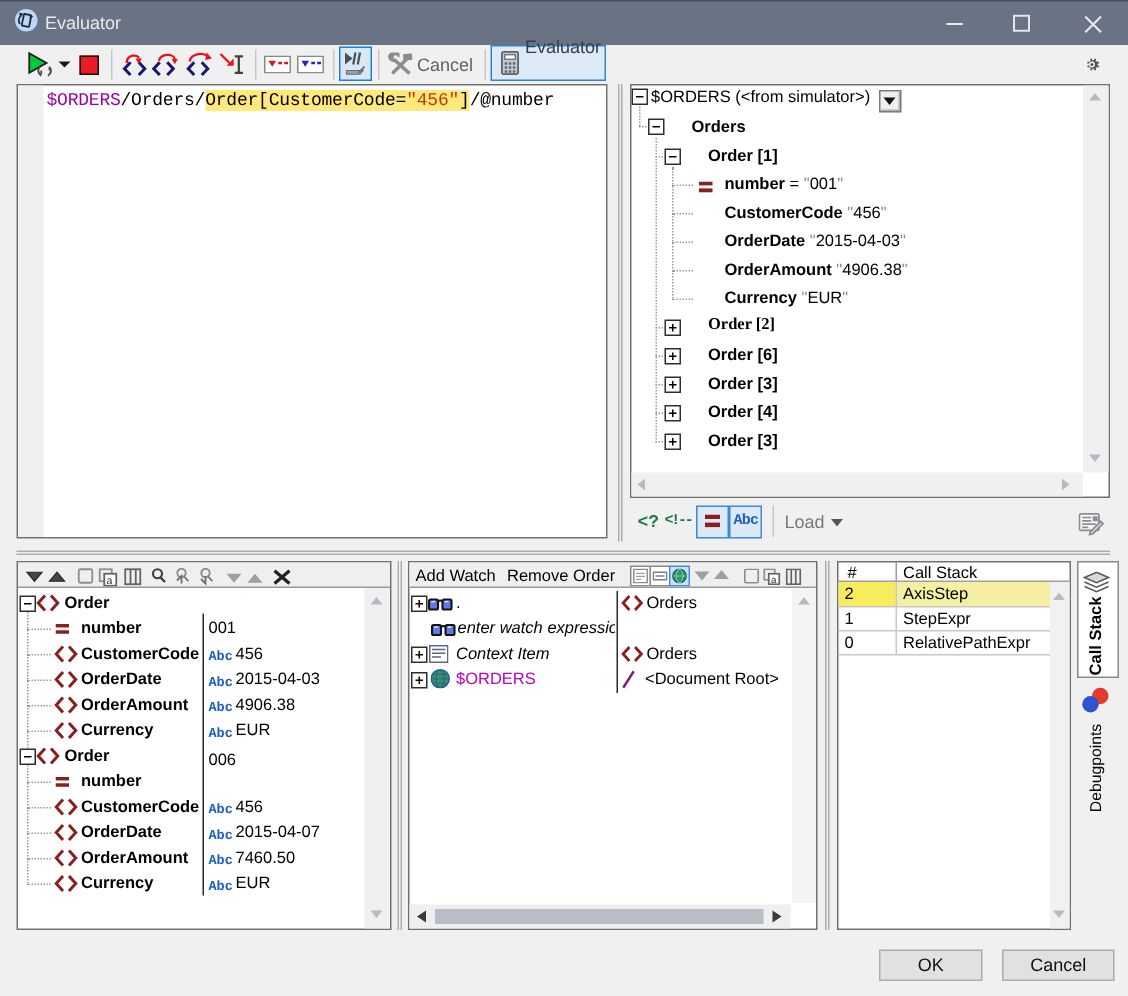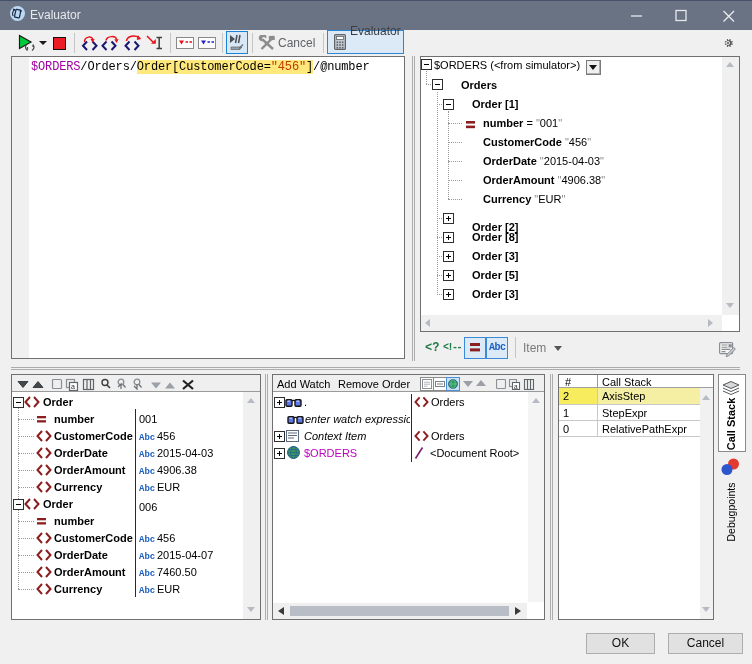--- a/index.html
+++ b/index.html
@@ -196,39 +196,39 @@
     <div class="row b" style="left:472px;top:97px;">Order [1]</div>
     <svg class="ab" style="left:466px;top:121px;" width="10" height="8" viewBox="0 0 10 8">
         <rect x="0" y="0" width="9" height="2.6" fill="#8b1f1f"></rect>
         <rect x="0" y="4.6" width="9" height="2.6" fill="#8b1f1f"></rect>
       </svg>
     <div class="row" style="left:483px;top:116px;"><span class="b">number</span> = <span style="color:#8a8a8a;">"</span>001<span style="color:#8a8a8a;">"</span></div>
     <div class="row" style="left:483px;top:135px;"><span class="b">CustomerCode</span> <span style="color:#8a8a8a;">"</span>456<span style="color:#8a8a8a;">"</span></div>
     <div class="row" style="left:483px;top:154px;"><span class="b">OrderDate</span> <span style="color:#8a8a8a;">"</span>2015-04-03<span style="color:#8a8a8a;">"</span></div>
     <div class="row" style="left:483px;top:173px;"><span class="b">OrderAmount</span> <span style="color:#8a8a8a;">"</span>4906.38<span style="color:#8a8a8a;">"</span></div>
     <div class="row" style="left:483px;top:192px;"><span class="b">Currency</span> <span style="color:#8a8a8a;">"</span>EUR<span style="color:#8a8a8a;">"</span></div>
-    <div class="row b" style="left:472px;top:220px;">Order [2]</div>
-    <div class="row b" style="left:472px;top:230px;">Order [8]</div>
+    <div class="row b" style="left:472px;top:209px;font-family:Liberation Serif, serif;">Order [2]</div>
+    <div class="row b" style="left:472px;top:230px;">Order [6]</div>
     <div class="row b" style="left:472px;top:249px;">Order [3]</div>
-    <div class="row b" style="left:472px;top:268px;">Order [5]</div>
+    <div class="row b" style="left:472px;top:268px;">Order [4]</div>
     <div class="row b" style="left:472px;top:287px;">Order [3]</div>
   </div>
 
   <div id="rtoolbar">
     <div class="row mono b" style="left:425px;top:341px;font-size:12px;color:#1c7a45;">&lt;?</div>
     <div class="row mono b" style="left:443px;top:341px;font-size:10px;color:#1c7a45;letter-spacing:-1.5px;">&lt;!--</div>
     <div class="btnbox" style="left:464px;top:337px;width:22px;height:22px;"></div>
     <div class="btnbox" style="left:486px;top:337px;width:22px;height:22px;"></div>
     <svg class="ab" style="left:470px;top:343px;" width="10" height="9" viewBox="0 0 10 9">
         <rect x="0" y="0" width="10" height="3" fill="#8b1f1f"></rect>
         <rect x="0" y="5.4" width="10" height="3" fill="#8b1f1f"></rect>
       </svg>
     <div class="row mono b" style="left:489px;top:341px;font-size:10px;color:#1c5fc0;letter-spacing:-0.5px;">Abc</div>
     <div class="sep" style="left:515px;top:337px;height:21px;"></div>
-    <div class="row" style="left:523px;top:341px;font-size:12px;color:#7a7a7a;">Item</div>
+    <div class="row" style="left:523px;top:341px;font-size:12px;color:#7a7a7a;">Load</div>
     <div class="tri ab" style="left:554px;top:346px;border-left:4px solid transparent;border-right:4px solid transparent;border-top:5px solid #555;"></div>
     <svg class="ab" style="left:719px;top:342px;" width="17" height="15" viewBox="0 0 17 15">
       <rect x="0.6" y="0.6" width="13" height="11" rx="1" fill="#f6f6f6" stroke="#8a8d92" stroke-width="1.2"></rect>
       <path d="M2.5 3 h6 M2.5 5.2 h6 M2.5 7.4 h9 M2.5 9.6 h4" stroke="#8a8d92" stroke-width="1.1"></path>
       <rect x="9.5" y="2.2" width="3.3" height="3.3" fill="#8a8d92"></rect>
       <path d="M14.8 5.5 L16.4 7.1 L9.6 13.9 L7.2 14.7 L8 12.3 Z" fill="#c9ccd1" stroke="#7e8186" stroke-width="0.9"></path>
     </svg>
   </div>
 
   <div class="panel" style="left:11px;top:374px;width:250px;height:246px;"></div>

